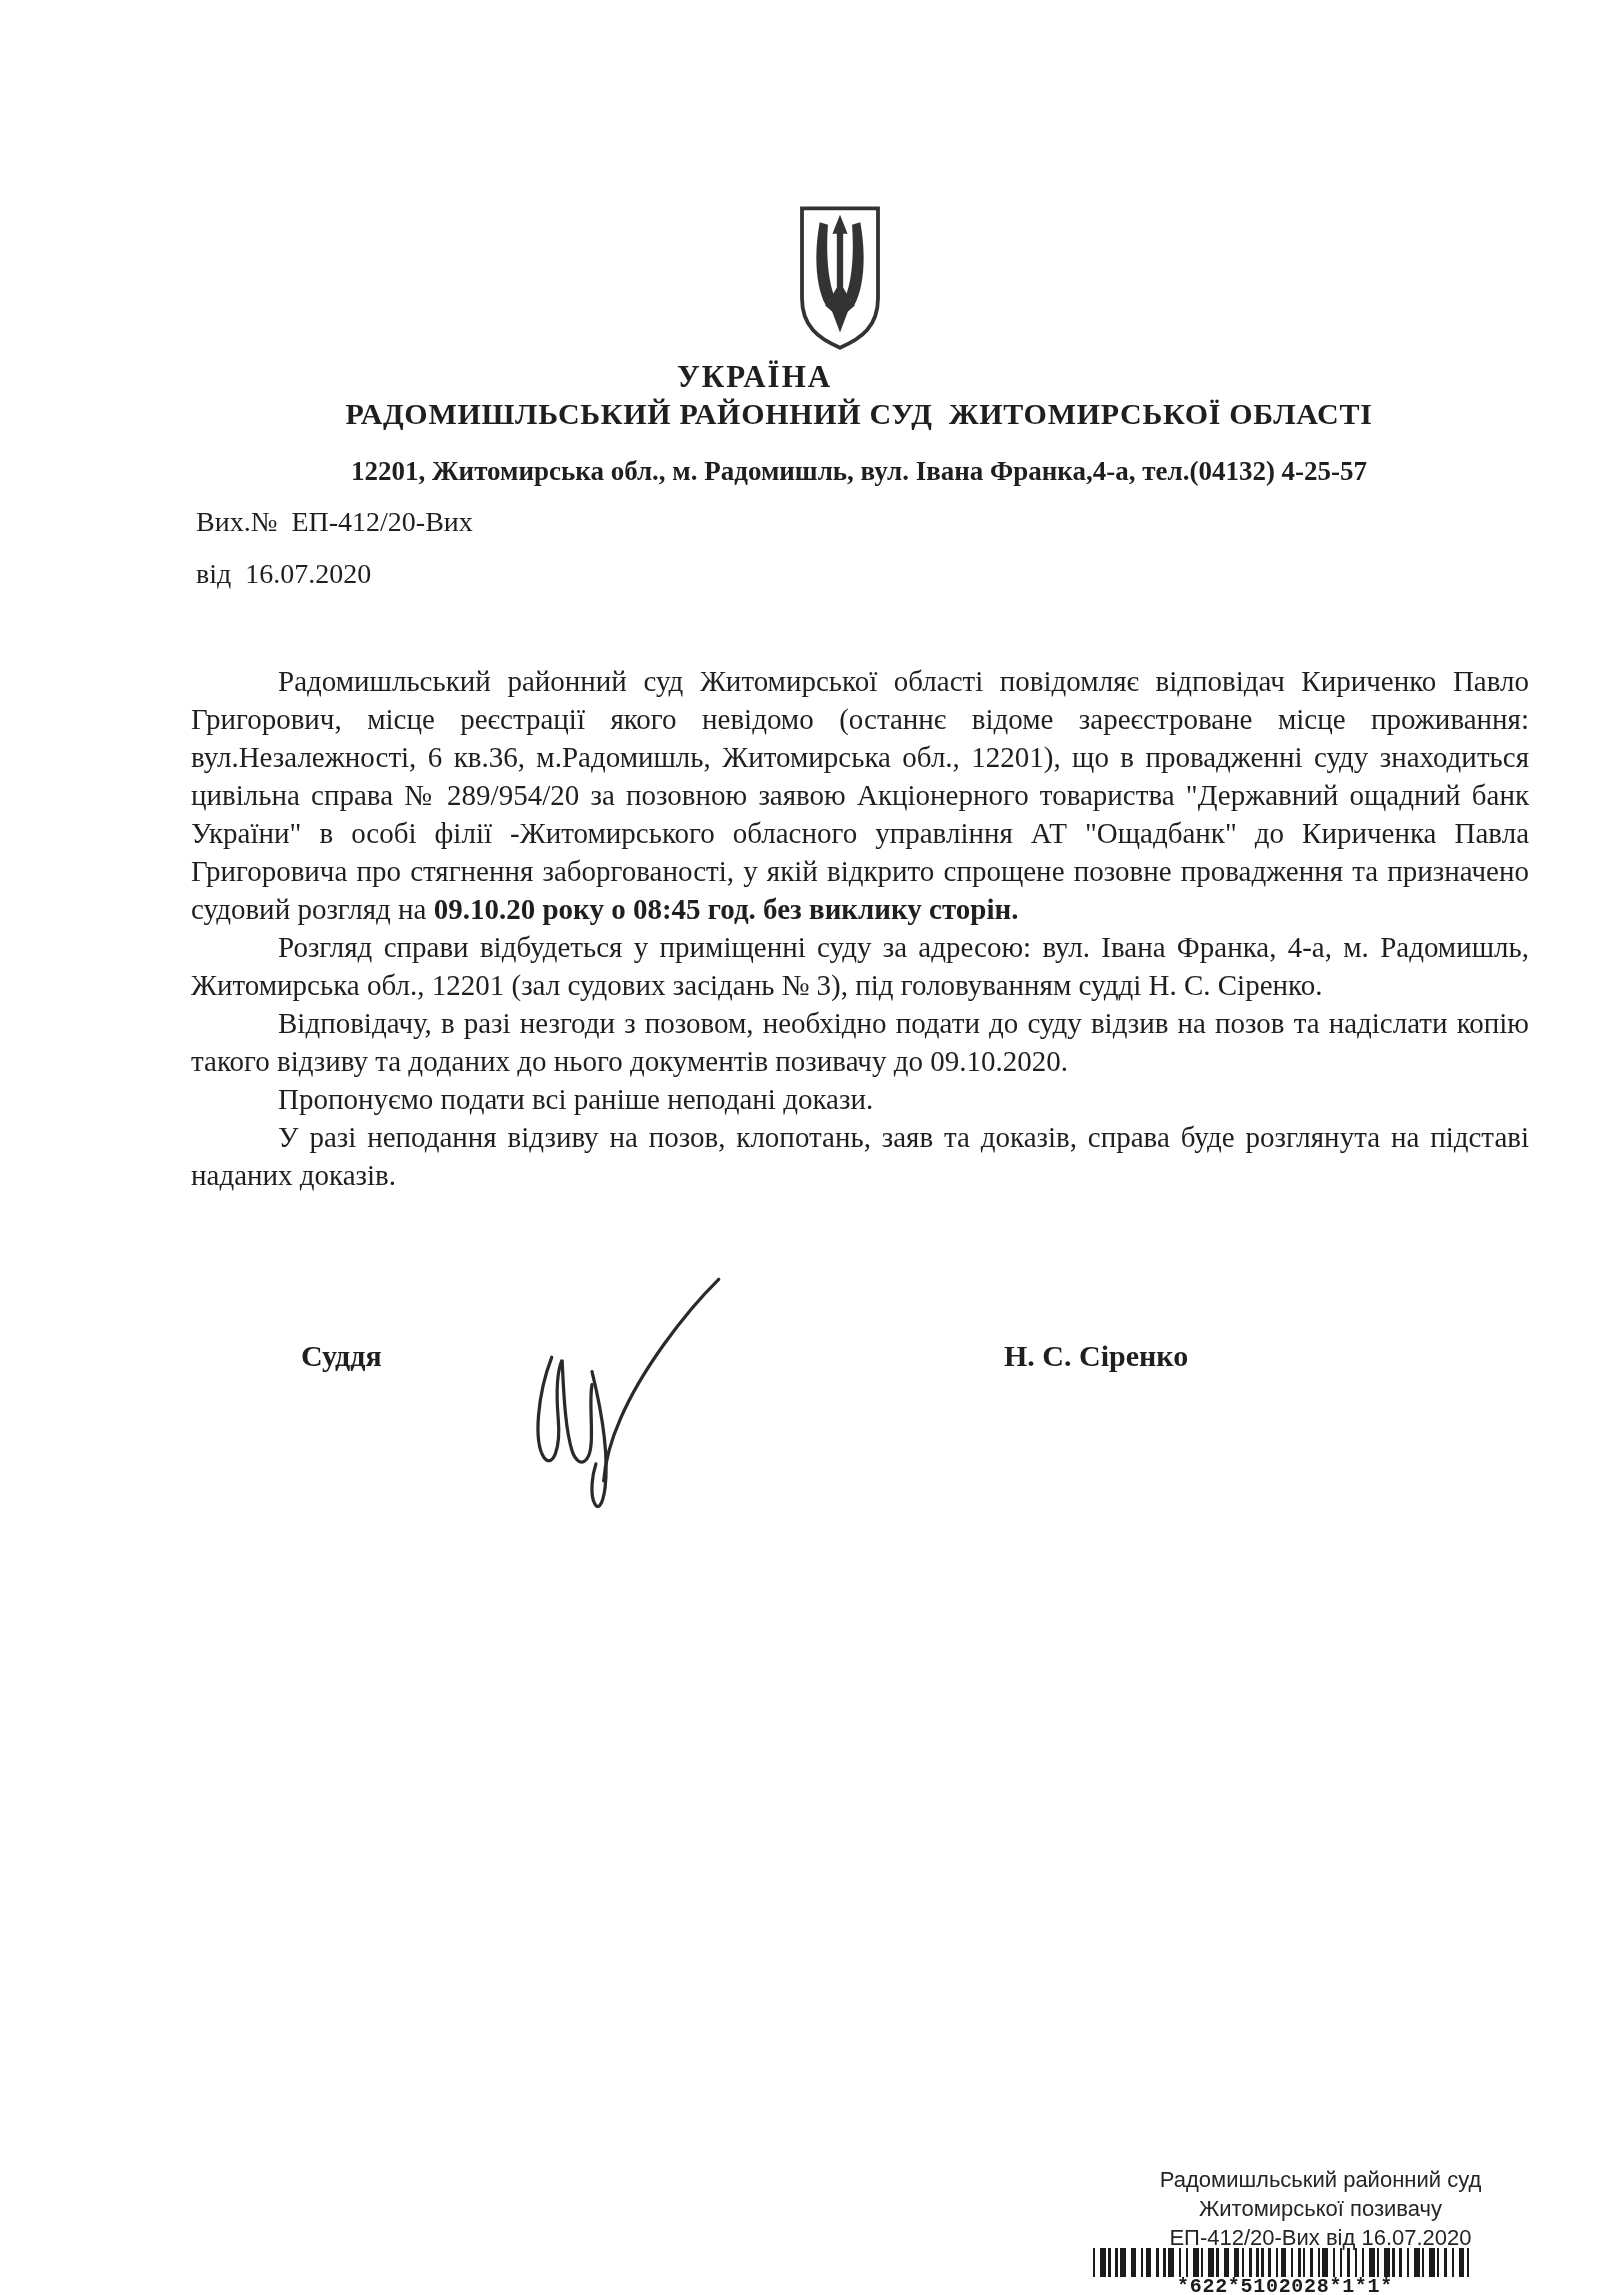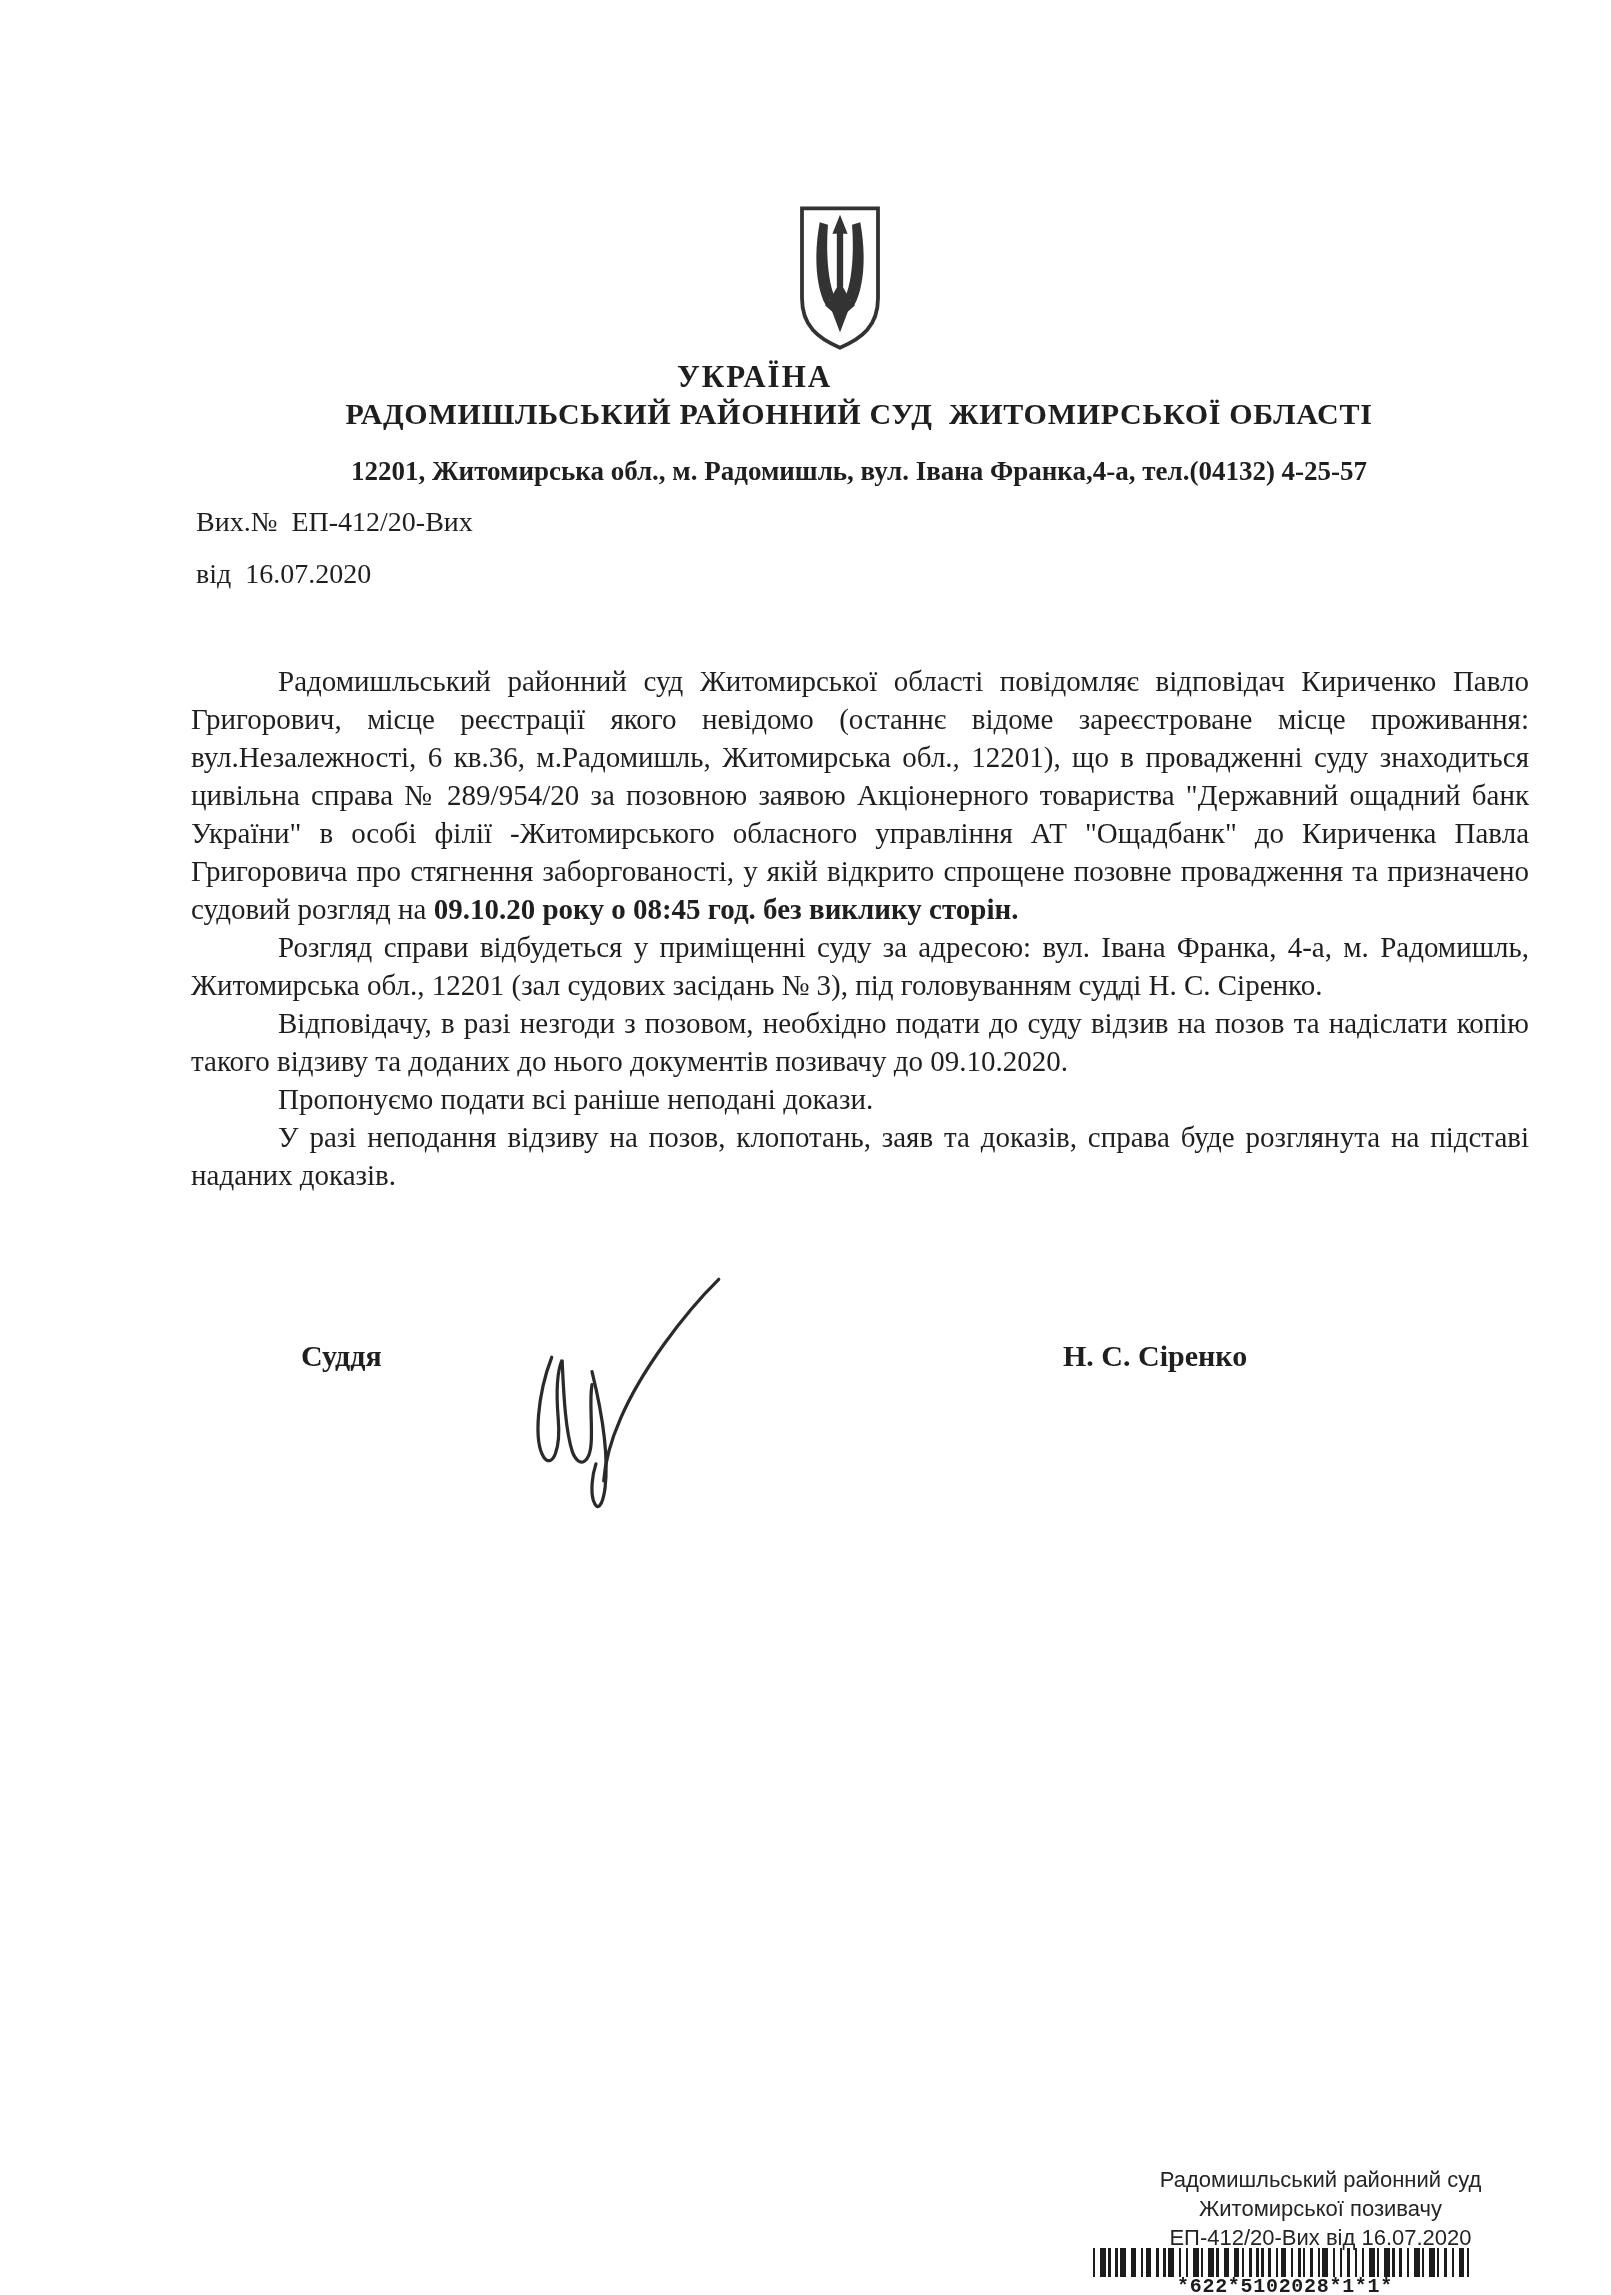--- a/index.html
+++ b/index.html
@@ -42,21 +42,21 @@
   .doc-body p {
     margin:0;
     font-size:29px; line-height:38px;
     text-align:justify;
     text-indent:87px;
   }
   .doc-body b { font-weight:bold; }
 
   
   .sign-role { left:301px;  top:1339px; font-size:30px; font-weight:bold; }
-  .sign-name { left:1063px; top:1339px; font-size:30px; font-weight:bold; }
+  .sign-name { left:1004px; top:1339px; font-size:30px; font-weight:bold; }
   .sign-scribble { left:501px; top:1274px; width:247px; height:242px; }
 
   
   .footer-block {
     left:1080px; top:2165px; width:481px;
     text-align:center;
     font-family:"Liberation Sans","DejaVu Sans",sans-serif;
     font-size:22px; line-height:29px; color:#242424;
   }
   .barcode {

